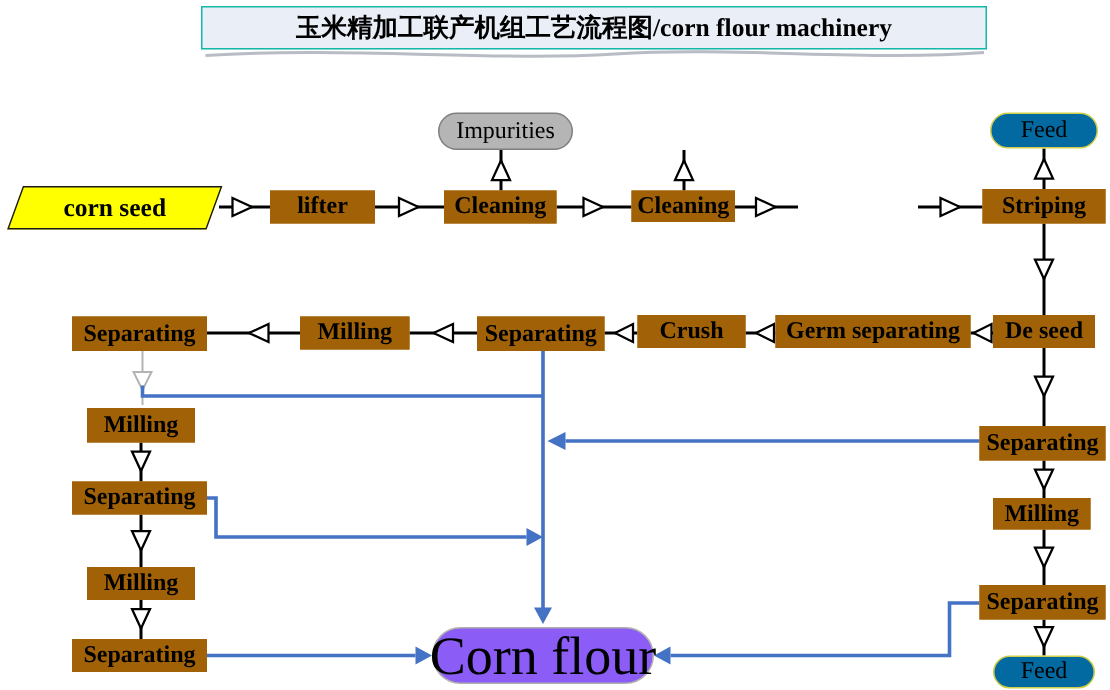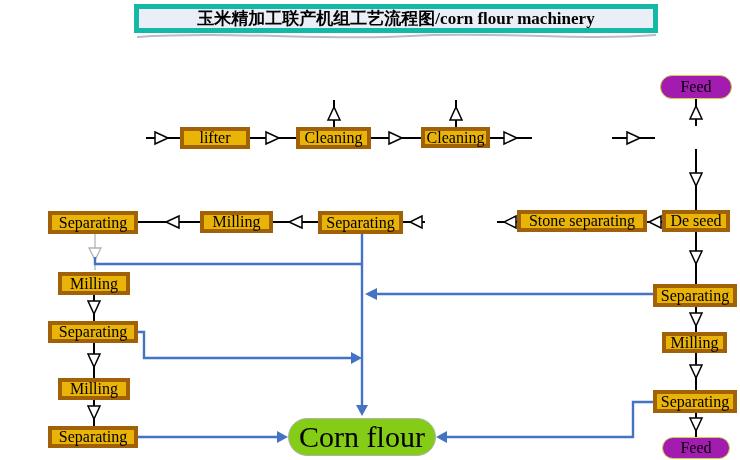--- a/index.html
+++ b/index.html
@@ -1,30 +1,30 @@
 <!DOCTYPE html>
 <html><head>
 <meta charset="utf-8">
 <style>
   html,body{margin:0;padding:0;background:#fff;}
   #stage{position:relative;width:740px;height:460px;background:#fff;overflow:hidden;
          font-family:"Liberation Serif","DejaVu Serif",serif;color:#000;}
   svg.wires{position:absolute;left:0;top:0;z-index:1;}
   .node{position:absolute;z-index:2;box-sizing:border-box;display:flex;align-items:center;
         justify-content:center;font-size:16px;line-height:1;white-space:nowrap;}
-  .box{background:#eab308;border:4px solid #a16207;}
+  .box{background:#a16207;border:4px solid #a16207;font-weight:bold;}
   .stadium-gray{background:#b5b5b5;border:1.5px solid #7f7f7f;border-radius:13px;}
-  .stadium-yellow{background:#a21caf;border:1.5px solid #cfcf4a;border-radius:12px;}
-  .stadium-white{background:#84cc16;border:1.5px solid #b0b0b0;border-radius:20px;font-size:30px;}
+  .stadium-yellow{background:#0369a1;border:1.5px solid #cfcf4a;border-radius:12px;}
+  .stadium-white{background:#8b5cf6;border:1.5px solid #b0b0b0;border-radius:20px;font-size:36px;}
   .para{background:transparent;font-weight:bold;font-size:17px;}
   .para .para-bg{position:absolute;top:0;bottom:0;left:7px;right:7px;background:#ffff00;
         border:1.6px solid #1a1a1a;transform:skewX(-20deg);}
   .para .para-label{position:relative;}
   .title{position:absolute;z-index:2;box-sizing:border-box;left:134px;top:4px;width:524px;height:29px;
-        background:#eaeef6;border:5px solid #14b8a6;display:flex;align-items:center;justify-content:center;
+        background:#eaeef6;border:1px solid #14b8a6;display:flex;align-items:center;justify-content:center;
         font-weight:bold;font-size:17px;white-space:nowrap;}
 </style>
 </head>
 <body>
 
 <div id="stage">
 
   <svg class="wires" width="740" height="460" viewBox="0 0 740 460">
 
     <path d="M137,37 C 230,31 330,41 410,36 C 490,31 580,41 656,35" fill="none" stroke="#b8bcc4" stroke-width="2"></path>
@@ -92,30 +92,37 @@
       <polygon points="356,405 368,405 362,416"></polygon>
       <polygon points="377,288 377,300 365,294"></polygon>
       <polygon points="351,352 351,364 362,358"></polygon>
       <polygon points="277,431 277,443 288,437"></polygon>
       <polygon points="447,431 447,443 436,437"></polygon>
     </g>
   </svg>
 
   <div class="title">玉米精加工联产机组工艺流程图/corn flour machinery</div>
 
+  <div class="node para" style="left:3px;top:124px;width:147px;height:29px">
+    <span class="para-bg"></span>
+    <span class="para-label">corn seed</span>
+  </div>
   <div class="node box" style="left:180px;top:127px;width:70px;height:22px">lifter</div>
   <div class="node box" style="left:296px;top:127px;width:75px;height:22px">Cleaning</div>
   <div class="node box" style="left:421px;top:127px;width:69px;height:21px">Cleaning</div>
+  <div class="node box" style="left:655px;top:126px;width:82px;height:23px">Striping</div>
 
+  <div class="node stadium-gray" style="left:292px;top:75px;width:90px;height:25px">Impurities</div>
   <div class="node stadium-yellow" style="left:660px;top:75px;width:72px;height:24px">Feed</div>
 
   <div class="node box" style="left:48px;top:211px;width:90px;height:23px">Separating</div>
   <div class="node box" style="left:200px;top:211px;width:73px;height:22px">Milling</div>
   <div class="node box" style="left:318px;top:211px;width:85px;height:23px">Separating</div>
-  <div class="node box" style="left:517px;top:210px;width:130px;height:22px">Stone separating</div>
+  <div class="node box" style="left:425px;top:210px;width:72px;height:22px">Crush</div>
+  <div class="node box" style="left:517px;top:210px;width:130px;height:22px">Germ separating</div>
   <div class="node box" style="left:662px;top:210px;width:68px;height:22px">De seed</div>
 
   <div class="node box" style="left:58px;top:272px;width:72px;height:23px">Milling</div>
   <div class="node box" style="left:48px;top:321px;width:90px;height:22px">Separating</div>
   <div class="node box" style="left:58px;top:378px;width:72px;height:22px">Milling</div>
   <div class="node box" style="left:48px;top:426px;width:90px;height:22px">Separating</div>
 
   <div class="node box" style="left:653px;top:284px;width:84px;height:23px">Separating</div>
   <div class="node box" style="left:662px;top:332px;width:65px;height:21px">Milling</div>
   <div class="node box" style="left:653px;top:390px;width:84px;height:23px">Separating</div>

